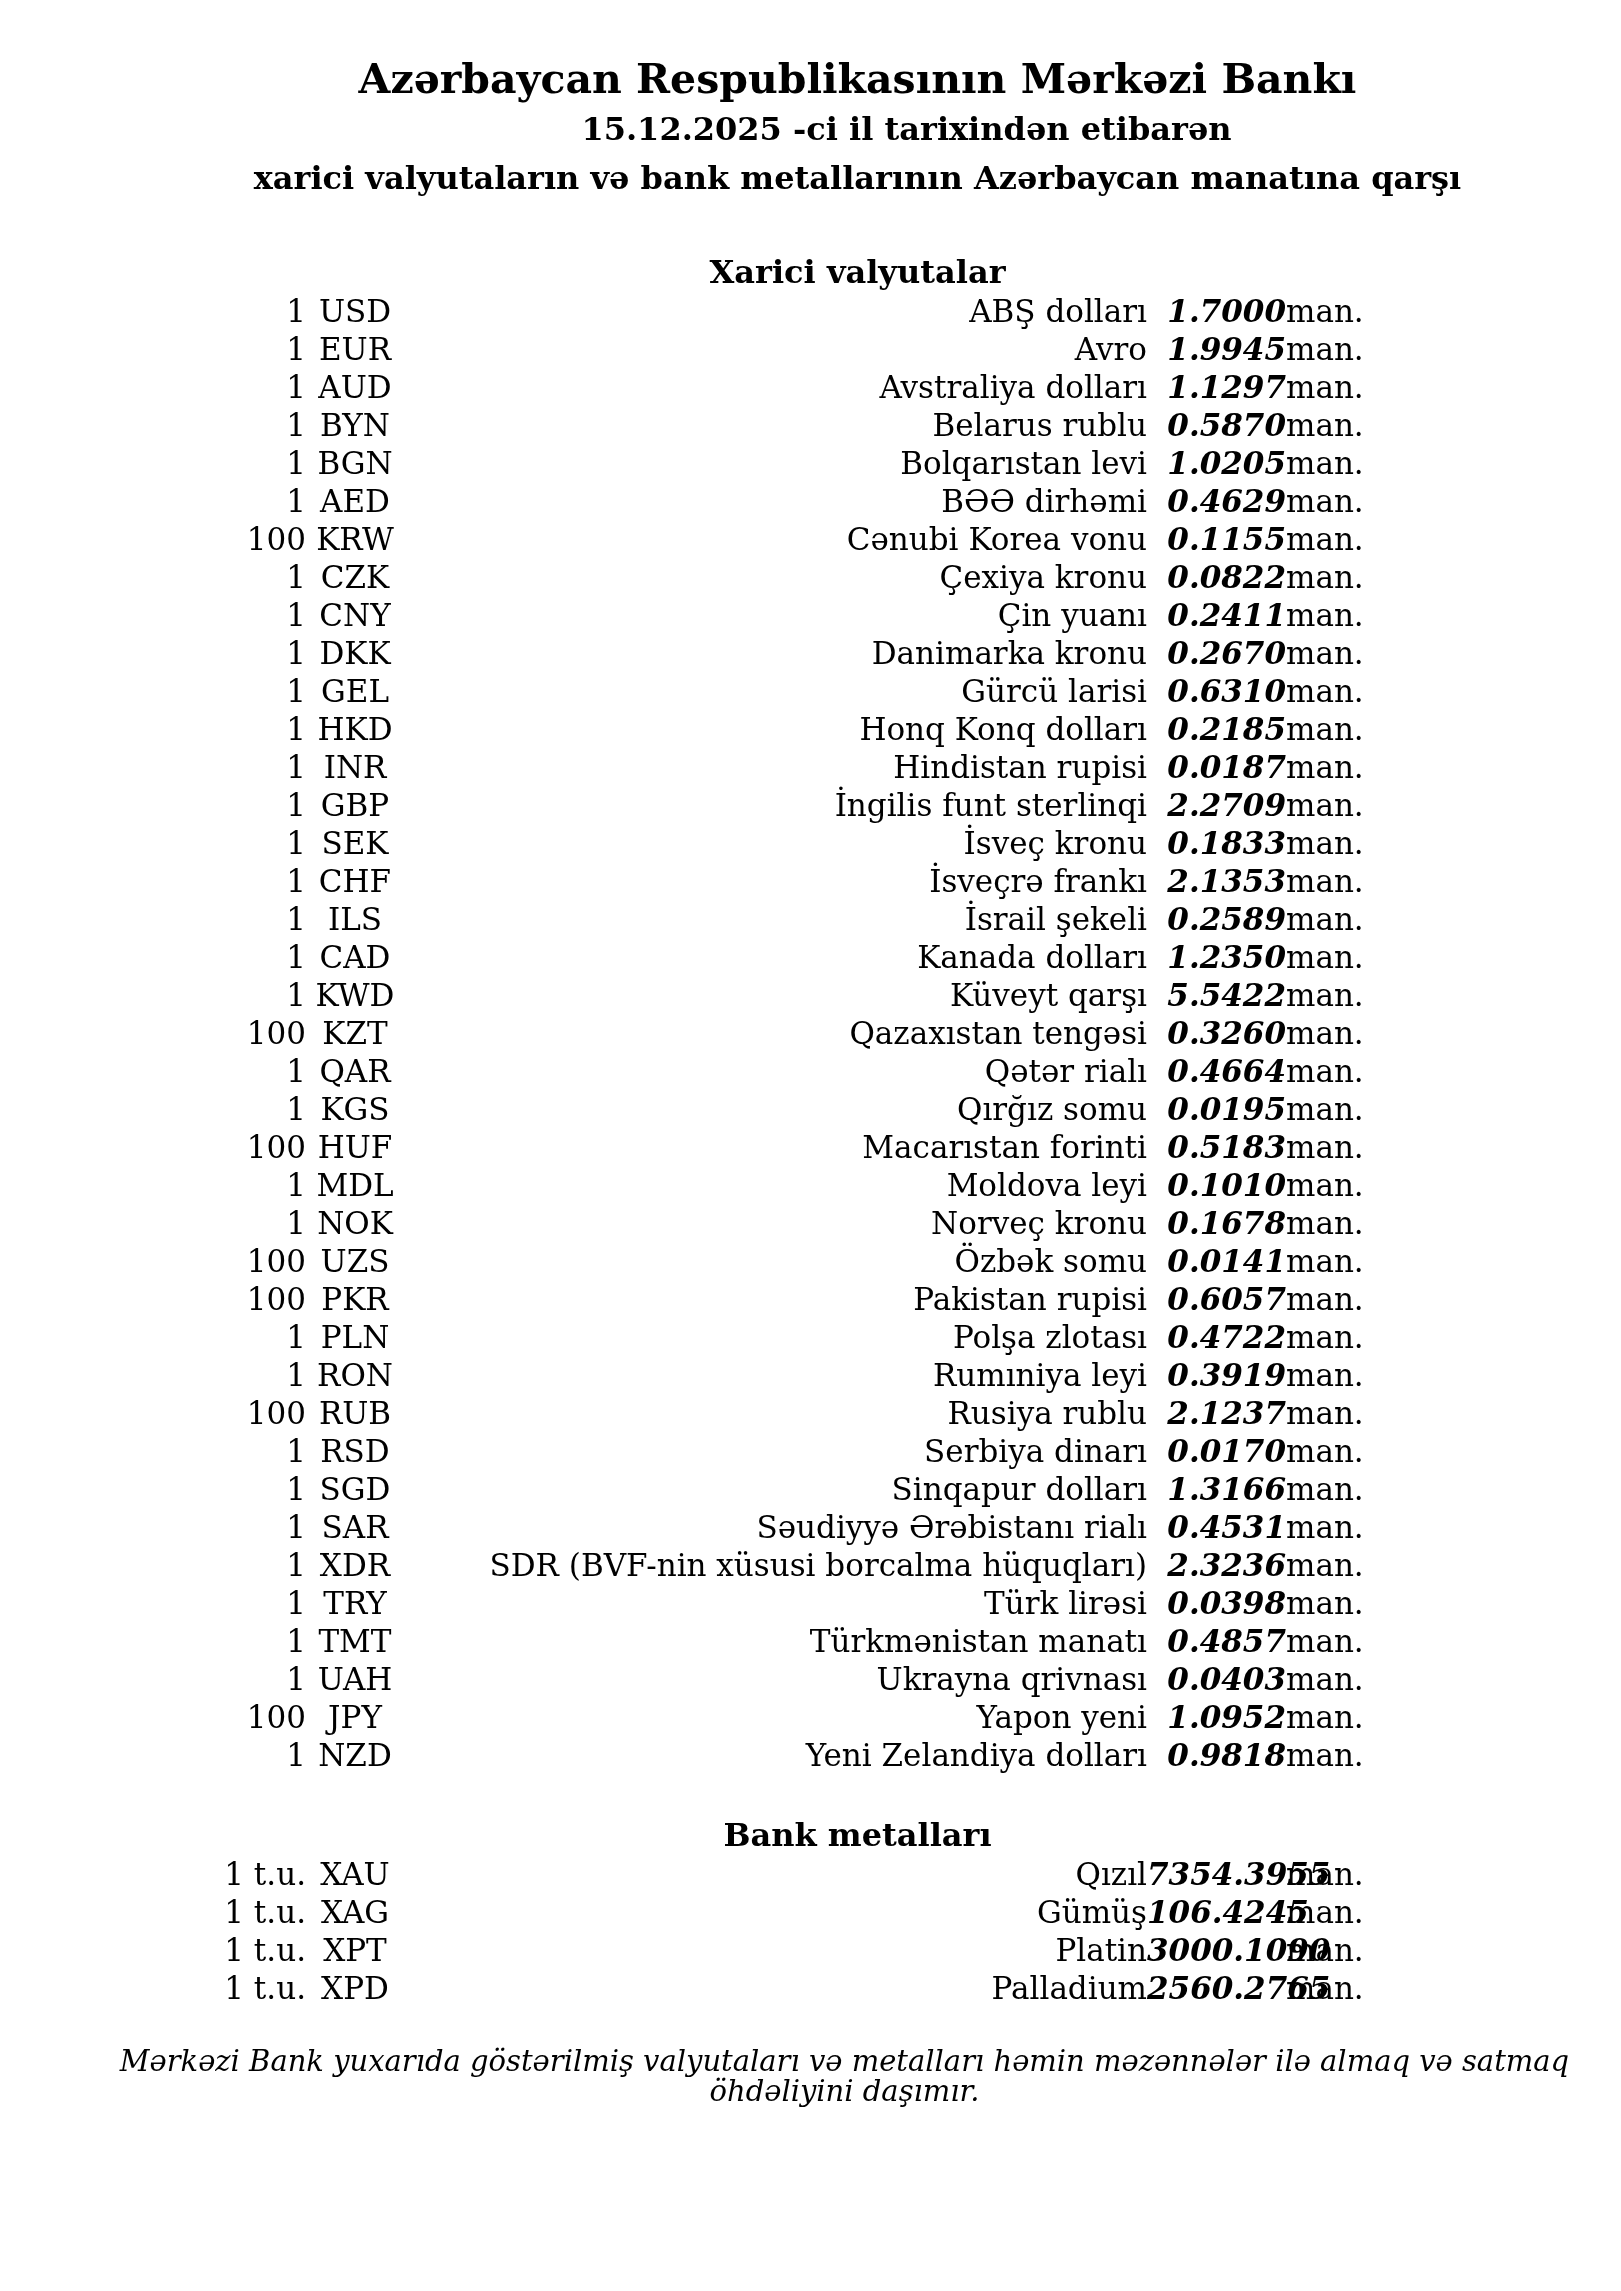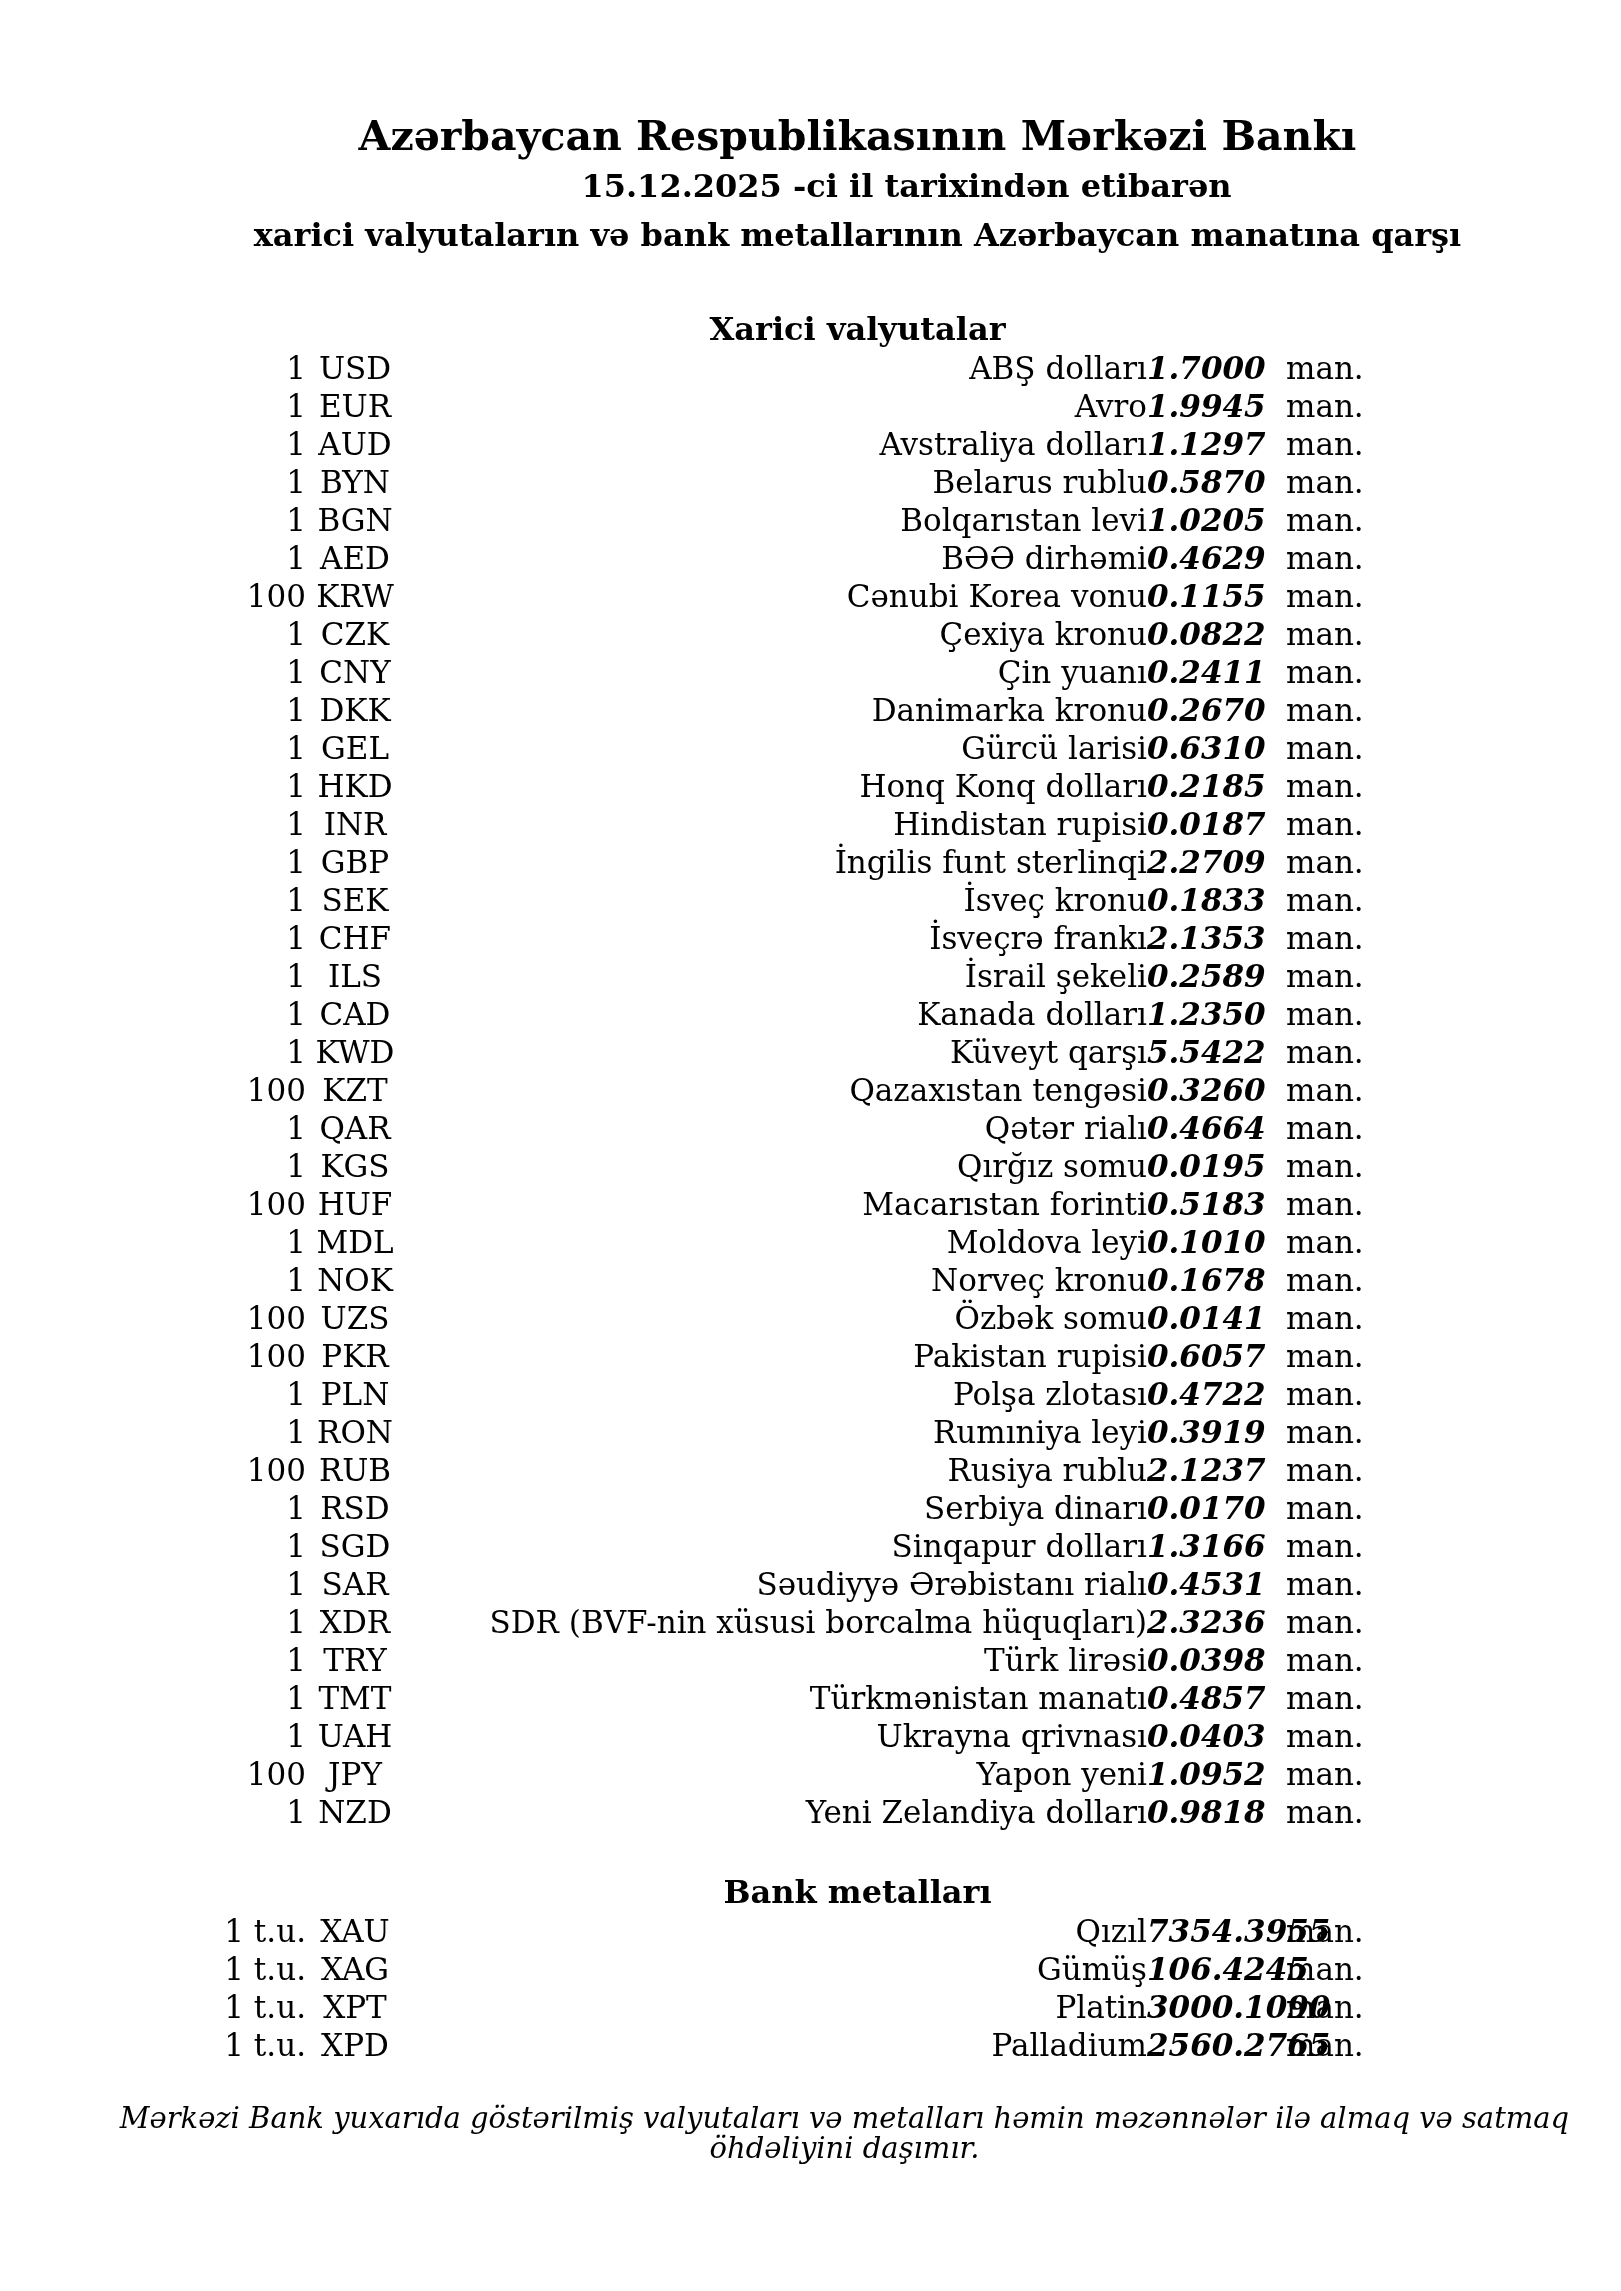--- a/index.html
+++ b/index.html
@@ -9,21 +9,21 @@
     position: relative;
     font-family: "DejaVu Serif", "Liberation Serif", serif;
     color: #000000;
     overflow: hidden;
   }
   .page { width: 1621px; height: 2292px; position: relative; }
 
   
   .bank-title {
     margin-left: 94px; width: 1527px;
-    padding-top: 111px;
+    padding-top: 54px;
     line-height: 51px;
     text-align: center;
     font-size: 41px; font-weight: bold;
   }
   .date-line {
     margin-left: 192px; width: 1429px;
     line-height: 49px;
     text-align: center;
     font-size: 32px; font-weight: bold;
   }
@@ -66,21 +66,21 @@
   }
   col.c-qty  { width: 139px; }
   col.c-code { width: 98px; }
   col.c-name { width: 743px; }
   col.c-rate { width: 139px; }
   col.c-unit { width: 96px; }
 
   td.qty-cell  { text-align: right; }
   td.code-cell { text-align: center; }
   td.name-cell { text-align: right; padding-left: 5.9px; }
-  td.rate-cell { font-weight: bold; font-style: italic; }
+  td.rate-cell { text-align: right; font-weight: bold; font-style: italic; }
   td.unit-cell { text-align: left; padding-left: 19.6px; }
 
   .footer-note {
     margin-top: 39px;
     margin-left: 67px; width: 1555px;
     text-align: center;
     font-size: 29px;
     font-style: italic;
     line-height: 30px;
   }

